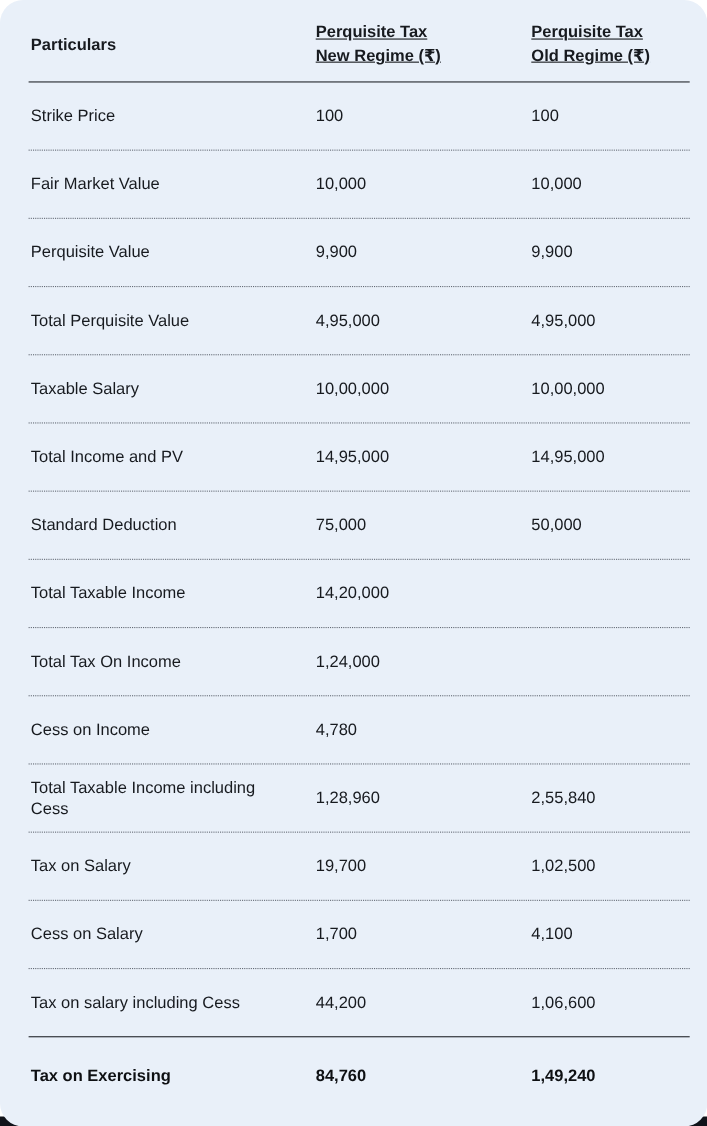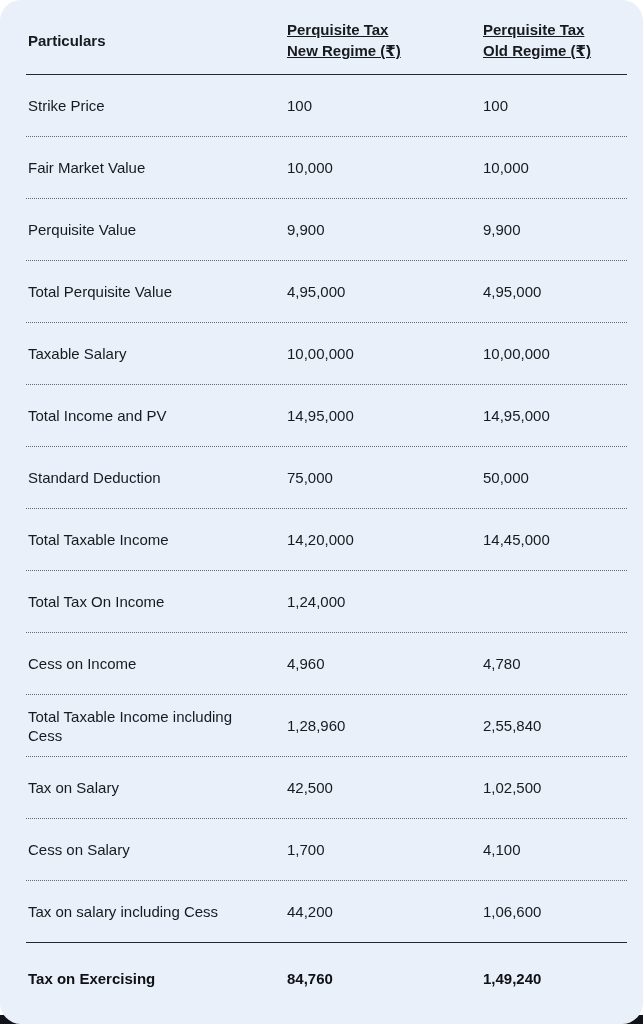--- a/index.html
+++ b/index.html
@@ -136,43 +136,41 @@
 
   <div class="grid-row data-row dotted-sep">
     <div class="cell-label">Standard Deduction</div>
     <div class="cell-value">75,000</div>
     <div class="cell-value">50,000</div>
   </div>
 
   <div class="grid-row data-row dotted-sep">
     <div class="cell-label">Total Taxable Income</div>
     <div class="cell-value">14,20,000</div>
-    <div class="cell-value">14,45,000</div>
   </div>
 
   <div class="grid-row data-row dotted-sep">
     <div class="cell-label">Total Tax On Income</div>
     <div class="cell-value">1,24,000</div>
   </div>
 
   <div class="grid-row data-row dotted-sep">
     <div class="cell-label">Cess on Income</div>
-    <div class="cell-value">4,960</div>
     <div class="cell-value">4,780</div>
   </div>
 
   <div class="grid-row data-row dotted-sep">
     <div class="cell-label">Total Taxable Income including Cess</div>
     <div class="cell-value">1,28,960</div>
     <div class="cell-value">2,55,840</div>
   </div>
 
   <div class="grid-row data-row dotted-sep">
     <div class="cell-label">Tax on Salary</div>
-    <div class="cell-value">42,500</div>
+    <div class="cell-value">19,700</div>
     <div class="cell-value">1,02,500</div>
   </div>
 
   <div class="grid-row data-row dotted-sep">
     <div class="cell-label">Cess on Salary</div>
     <div class="cell-value">1,700</div>
     <div class="cell-value">4,100</div>
   </div>
 
   <div class="grid-row data-row solid-sep">

